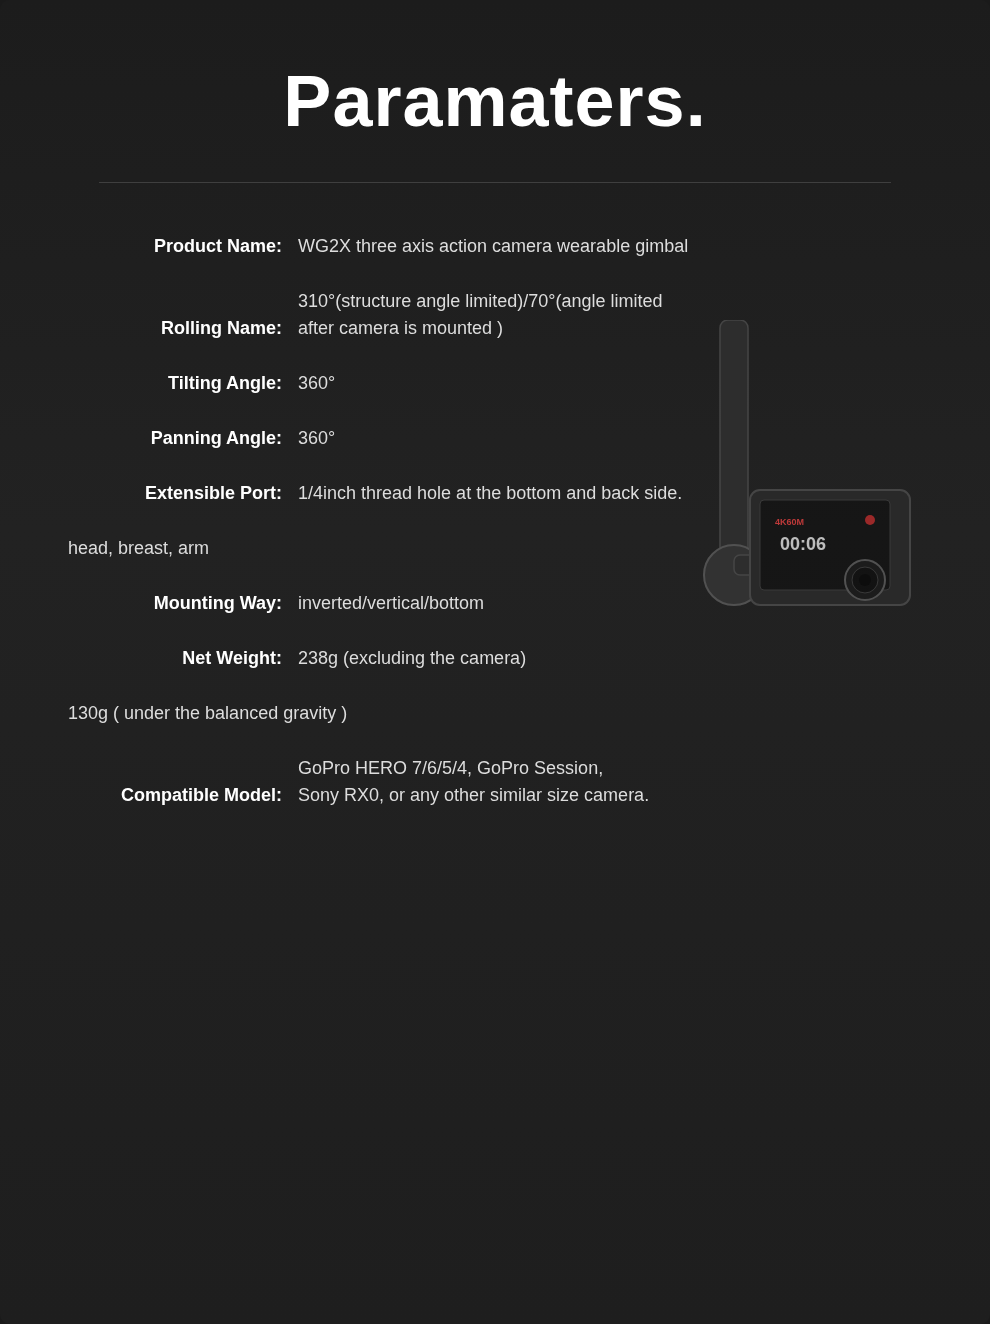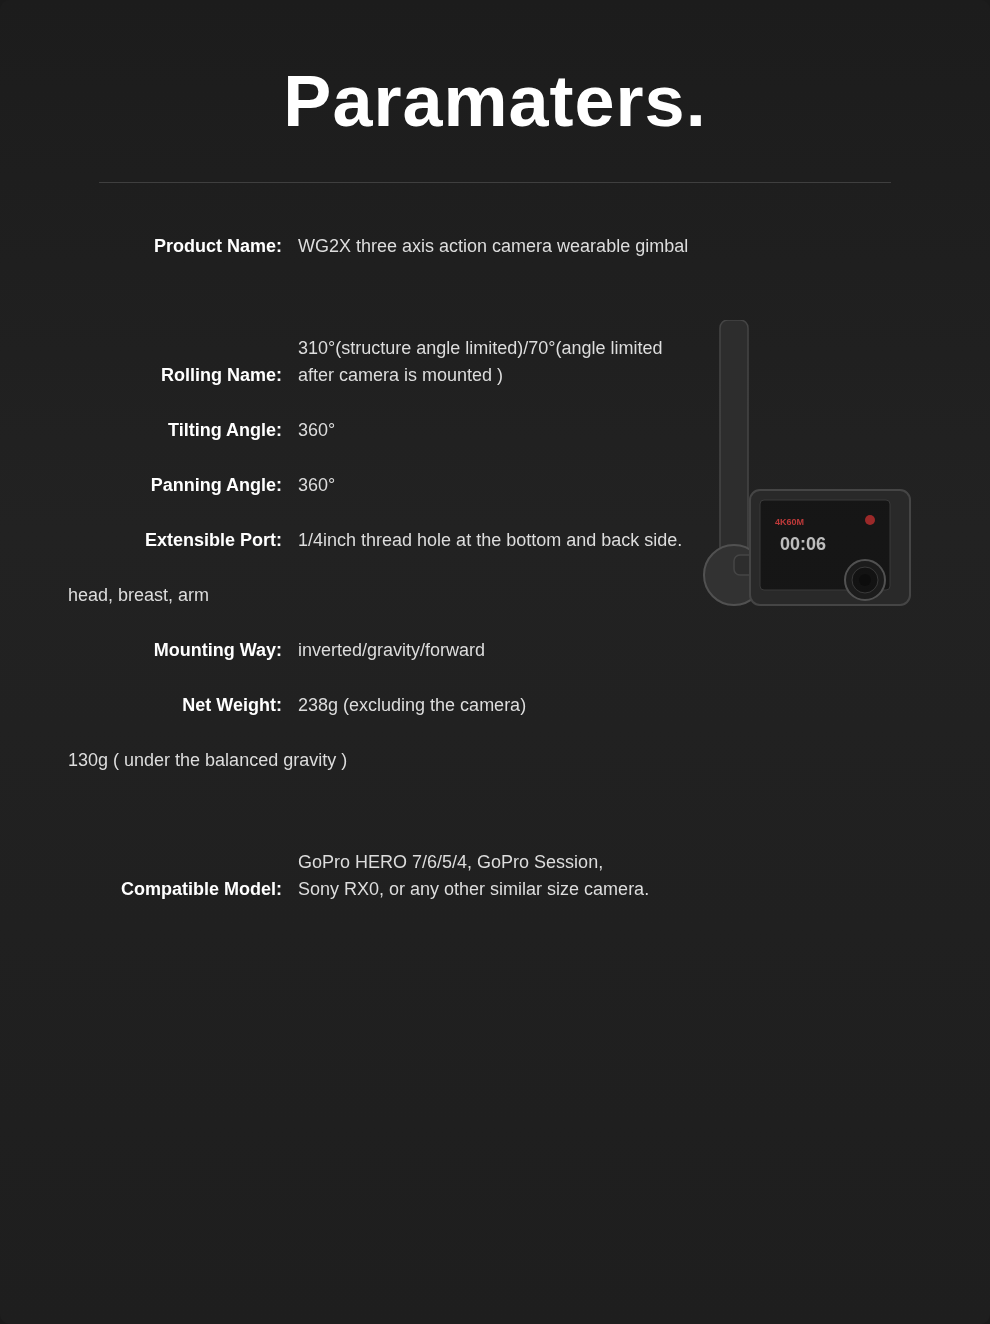--- a/index.html
+++ b/index.html
@@ -82,21 +82,20 @@
     .param-value {
       font-size: 18px;
       font-weight: 400;
       color: #dddddd;
       line-height: 1.5;
       flex: 1;
     }
 
     .param-value.multiline {
       white-space: pre-line;
-      margin-top: 47px;
     }
   </style>
 </head>
 <body>
 
 <div class="page-container">
 
   <div class="title-section">
     <h1 class="page-title">Paramaters.</h1>
   </div>
@@ -149,21 +148,21 @@
       </div>
       <div class="param-row">
         <div class="param-label">Extensible Port:</div>
         <div class="param-value">1/4inch thread hole at the bottom and back side.</div>
       </div>
       <div class="param-row">
         <div class="param-value">head, breast, arm</div>
       </div>
       <div class="param-row">
         <div class="param-label">Mounting Way:</div>
-        <div class="param-value">inverted/gravity/forward</div>
+        <div class="param-value">inverted/vertical/bottom</div>
       </div>
       <div class="param-row">
         <div class="param-label">Net Weight:</div>
         <div class="param-value"> 238g (excluding the camera)</div>
       </div>
       <div class="param-row">
         <div class="param-value">130g ( under the balanced gravity )</div>
       </div>
       <div class="param-row">
         <div class="param-label">Compatible Model:</div>

